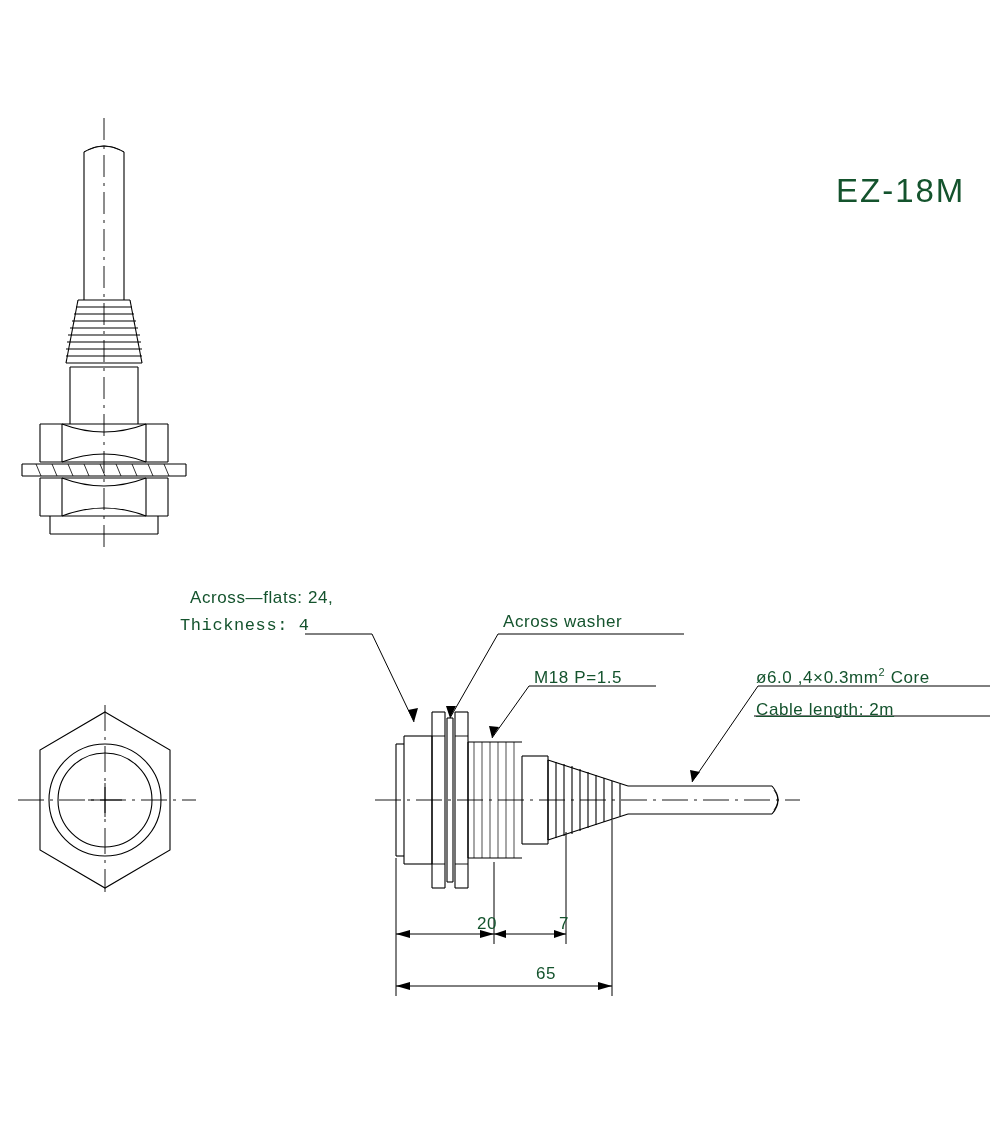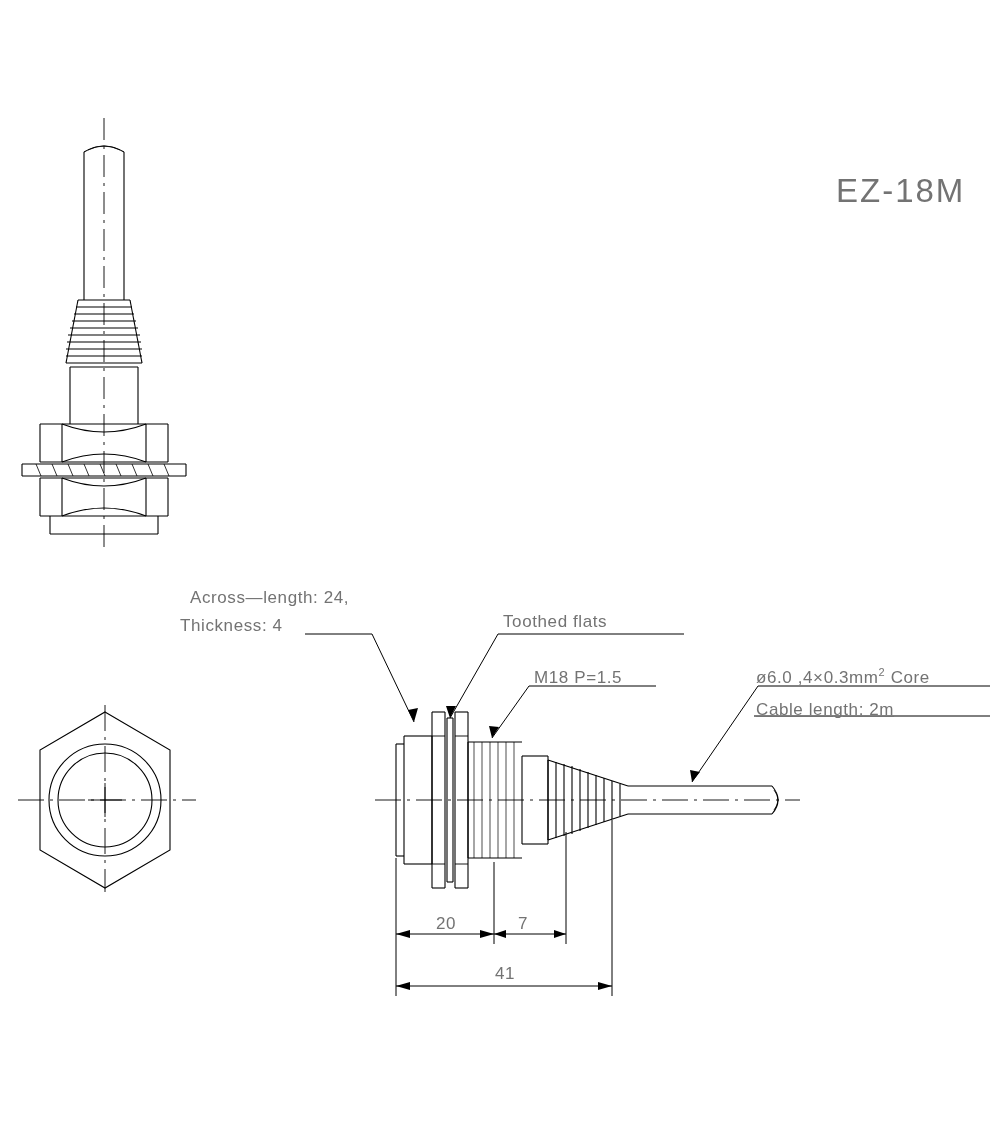--- a/index.html
+++ b/index.html
@@ -19,33 +19,34 @@
   #drawing {
     position: absolute;
     left: 0;
     top: 0;
     width: 1000px;
     height: 1122px;
   }
   .lbl {
     position: absolute;
     font-family: "Liberation Sans", sans-serif;
-    color: #737373;
+    color: #14532d;
     white-space: nowrap;
     letter-spacing: 0.6px;
   }
   .model-title {
     font-size: 33px;
     letter-spacing: 2px;
   }
   .note {
     font-size: 17px;
   }
   .dim {
     font-size: 17px;
+    margin-left: 41px;
   }
   .sup {
     font-size: 11px;
     vertical-align: super;
   }
 </style>
 </head>
 <body>
 
 <div id="sheet">
@@ -252,30 +253,30 @@
         <line x1="396" y1="986" x2="612" y2="986"></line>
         <polygon points="396,986 410,982 410,990" fill="#000000" stroke="none"></polygon>
         <polygon points="612,986 598,982 598,990" fill="#000000" stroke="none"></polygon>
       </g>
 
     </g>
   </svg>
 
   <div class="lbl model-title" style="left:836px; top:172px;">EZ-18M</div>
 
-  <div class="lbl note" style="left:190px; top:588px;">Across—length: 24,</div>
-  <div class="lbl note" style="left:180px; top:616px;">Thickness: 4</div>
-
-  <div class="lbl note" style="left:503px; top:612px;">Toothed flats</div>
+  <div class="lbl note" style="left:190px; top:588px;">Across—flats: 24,</div>
+  <div class="lbl note" style="left:180px; top:616px;font-family:Liberation Mono, monospace;">Thickness: 4</div>
+
+  <div class="lbl note" style="left:503px; top:612px;">Across washer</div>
 
   <div class="lbl note" style="left:534px; top:668px;">M18  P=1.5</div>
 
   <div class="lbl note" style="left:756px; top:666px;">
     <span>ø6.0  ,4×0.3mm</span><span class="sup">2</span><span> Core</span>
   </div>
 
   <div class="lbl note" style="left:756px; top:700px;text-decoration:underline;">Cable  length: 2m</div>
 
   <div class="lbl dim" style="left:436px; top:914px;">20</div>
   <div class="lbl dim" style="left:518px; top:914px;">7</div>
-  <div class="lbl dim" style="left:495px; top:964px;">41</div>
+  <div class="lbl dim" style="left:495px; top:964px;">65</div>
 
 </div>
 
 </body></html>

